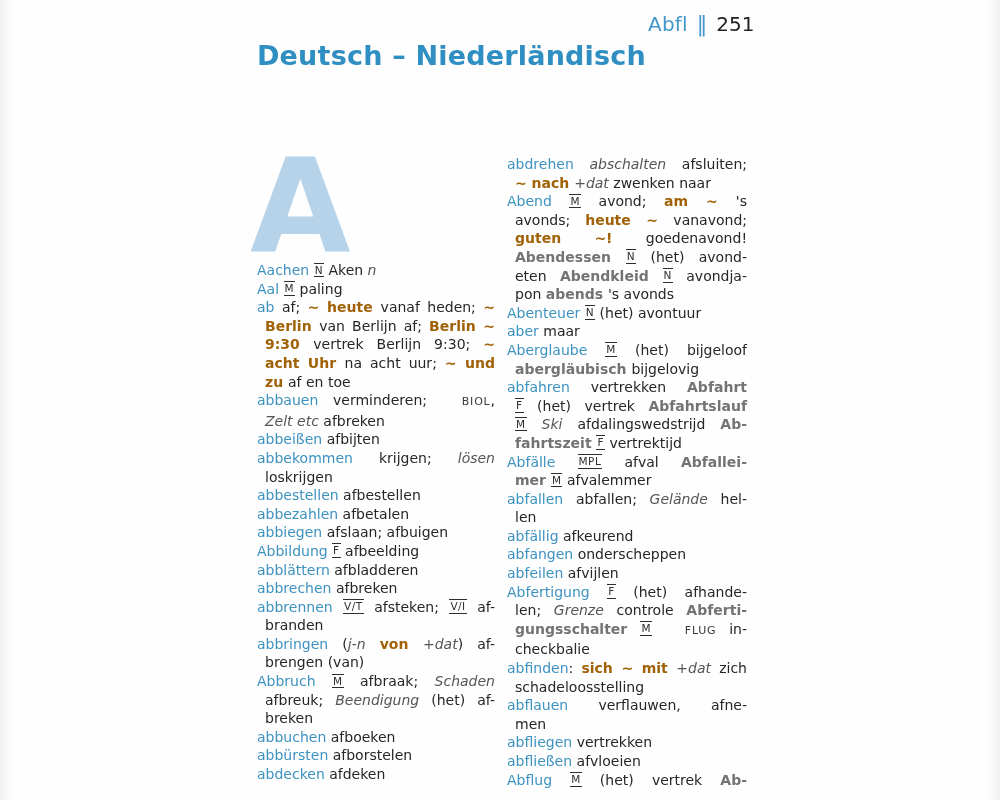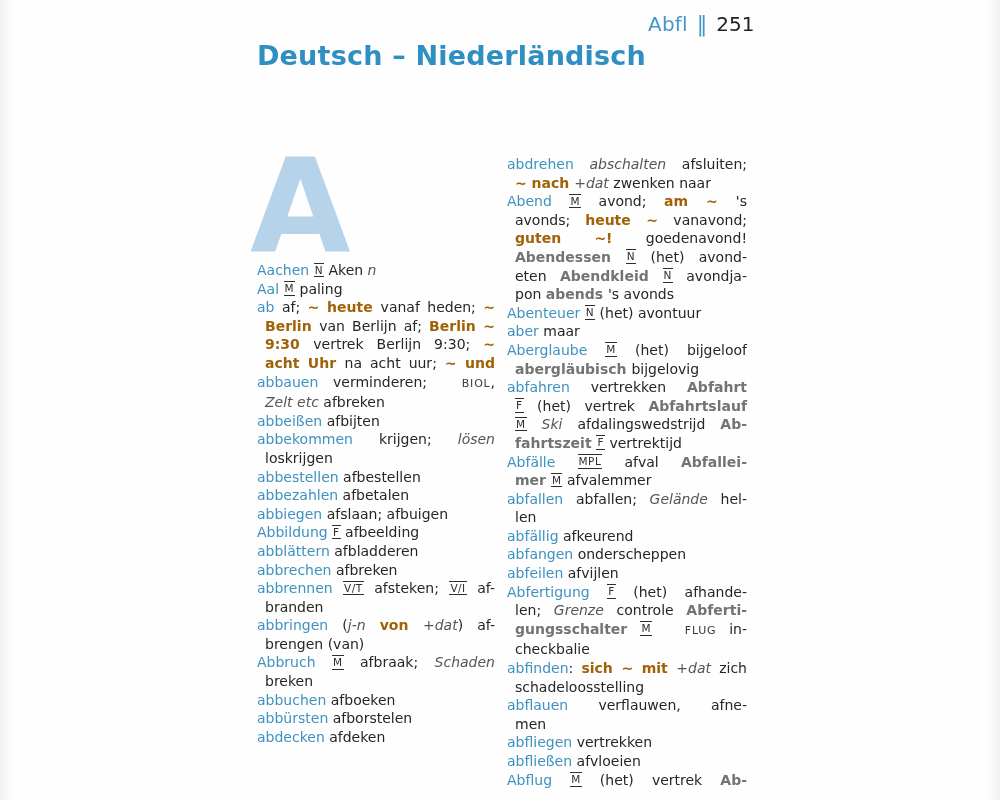--- a/index.html
+++ b/index.html
@@ -73,36 +73,38 @@
 
   <div class="bigletter">A</div>
 
   <div class="col left" id="col-left">
       <div class="dline"><span class="hw">Aachen </span><span class="g">N</span><span class="t"> Aken </span><span class="i">n</span></div>
       <div class="dline"><span class="hw">Aal </span><span class="g">M</span><span class="t"> paling</span></div>
       <div class="dline just"><span class="hw">ab </span><span class="t">af; </span><span class="b">~ heute </span><span class="t">vanaf heden; </span><span class="b">~</span></div>
       <div class="dline ind just"><span class="b">Berlin </span><span class="t">van Berlijn af; </span><span class="b">Berlin ~</span></div>
       <div class="dline ind just"><span class="b">9:30 </span><span class="t">vertrek Berlijn 9:30; </span><span class="b">~</span></div>
       <div class="dline ind just"><span class="b">acht Uhr </span><span class="t">na acht uur; </span><span class="b">~ und</span></div>
+      <div class="dline ind"><span class="b">zu </span><span class="t">af en toe</span></div>
       <div class="dline just"><span class="hw">abbauen </span><span class="t">verminderen; </span><span class="sc">BIOL</span><span class="t">,</span></div>
       <div class="dline ind"><span class="i">Zelt etc </span><span class="t">afbreken</span></div>
       <div class="dline"><span class="hw">abbeißen </span><span class="t">afbijten</span></div>
       <div class="dline just"><span class="hw">abbekommen </span><span class="t">krijgen; </span><span class="i">lösen</span></div>
       <div class="dline ind"><span class="t">loskrijgen</span></div>
       <div class="dline"><span class="hw">abbestellen </span><span class="t">afbestellen</span></div>
       <div class="dline"><span class="hw">abbezahlen </span><span class="t">afbetalen</span></div>
       <div class="dline"><span class="hw">abbiegen </span><span class="t">afslaan; afbuigen</span></div>
       <div class="dline"><span class="hw">Abbildung </span><span class="g">F</span><span class="t"> afbeelding</span></div>
       <div class="dline"><span class="hw">abblättern </span><span class="t">afbladderen</span></div>
       <div class="dline"><span class="hw">abbrechen </span><span class="t">afbreken</span></div>
       <div class="dline just"><span class="hw">abbrennen </span><span class="g">V/T</span><span class="t"> afsteken; </span><span class="g">V/I</span><span class="t"> af-</span></div>
       <div class="dline ind"><span class="t">branden</span></div>
       <div class="dline just"><span class="hw">abbringen </span><span class="t">(</span><span class="i">j-n </span><span class="b">von </span><span class="i">+dat</span><span class="t">) af-</span></div>
       <div class="dline ind"><span class="t">brengen (van)</span></div>
       <div class="dline just"><span class="hw">Abbruch </span><span class="g">M</span><span class="t"> afbraak; </span><span class="i">Schaden</span></div>
+      <div class="dline ind just"><span class="t">afbreuk; </span><span class="i">Beendigung </span><span class="t">(het) af-</span></div>
       <div class="dline ind"><span class="t">breken</span></div>
       <div class="dline"><span class="hw">abbuchen </span><span class="t">afboeken</span></div>
       <div class="dline"><span class="hw">abbürsten </span><span class="t">afborstelen</span></div>
       <div class="dline"><span class="hw">abdecken </span><span class="t">afdeken</span></div>
     </div>
   <div class="col right" id="col-right">
       <div class="dline just"><span class="hw">abdrehen </span><span class="i">abschalten </span><span class="t">afsluiten;</span></div>
       <div class="dline ind"><span class="b">~ nach </span><span class="i">+dat </span><span class="t">zwenken naar</span></div>
       <div class="dline just"><span class="hw">Abend </span><span class="g">M</span><span class="t"> avond; </span><span class="b">am ~ </span><span class="t">'s</span></div>
       <div class="dline ind just"><span class="t">avonds; </span><span class="b">heute ~ </span><span class="t">vanavond;</span></div>

